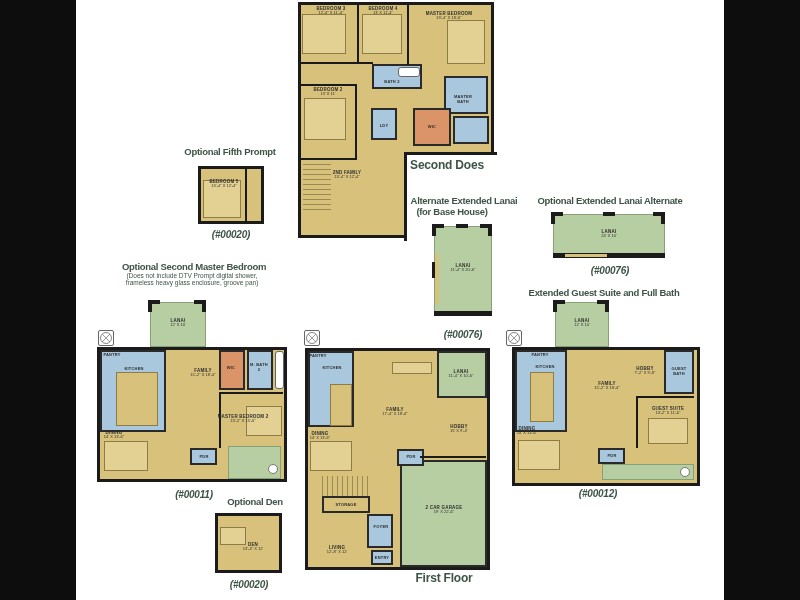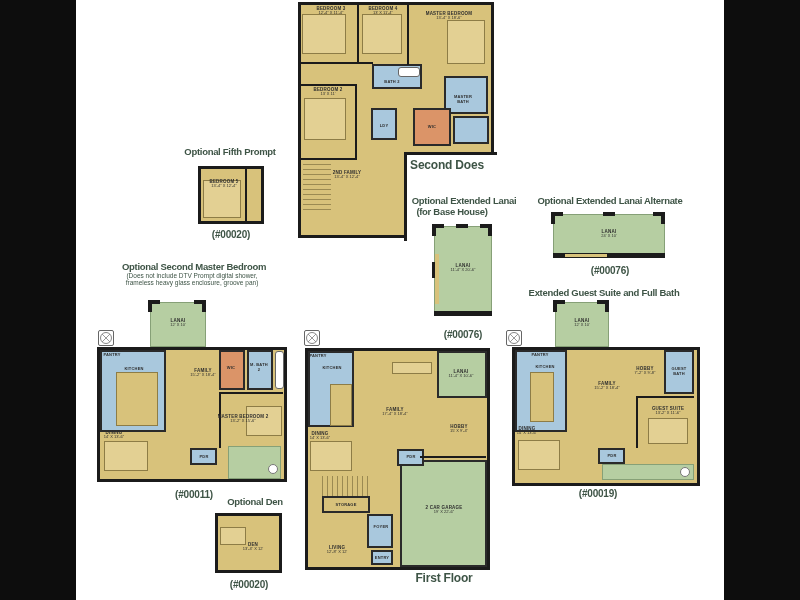--- a/index.html
+++ b/index.html
@@ -26,21 +26,21 @@
   .stairs-h{position:absolute;background:repeating-linear-gradient(180deg,#9b8a52 0 1px,transparent 1px 5px);}
   .stairs-v{position:absolute;background:repeating-linear-gradient(90deg,#9b8a52 0 1px,transparent 1px 5px);}
   .rl{position:absolute;transform:translate(-50%,-50%);text-align:center;line-height:1.2;color:#2e2e2e;white-space:nowrap;}
   .rl .nm{font-size:4.5px;font-weight:700;letter-spacing:.2px;}
   .rl .dm{font-size:4px;}
   .rl.xs .nm{font-size:4px;}
   .hd{position:absolute;transform:translateX(-50%);color:var(--heading,#3e5446);font-weight:700;
       font-size:9.5px;letter-spacing:-.3px;white-space:nowrap;}
   .hd.big{font-size:12px;letter-spacing:-.2px;}
   .note{position:absolute;transform:translateX(-50%);color:var(--heading,#3e5446);font-size:6.5px;white-space:nowrap;}
-  .code{position:absolute;transform:translateX(-50%);color:var(--heading,#3e5446);font-weight:700;font-size:10px;letter-spacing:-.2px;white-space:nowrap;}
+  .code{position:absolute;transform:translateX(-50%);color:var(--heading,#3e5446);font-weight:700;font-size:10px;letter-spacing:-.2px;white-space:nowrap;font-style:italic;}
   .compass{position:absolute;width:16px;height:16px;background:#fff;border:1px solid #666;border-radius:2px;box-sizing:border-box;}
   .compass .x{position:absolute;inset:1px;border:1px solid #888;border-radius:50%;
     background:linear-gradient(45deg,transparent 46%,#999 46%,#999 54%,transparent 54%),
                linear-gradient(-45deg,transparent 46%,#999 46%,#999 54%,transparent 54%);}
 </style>
 </head>
 <body>
 
 <div class="stage">
   <div class="paper"></div>
@@ -101,21 +101,21 @@
   <div class="hd" style="left:230px;top:146px">Optional Fifth Prompt</div>
   <div class="plan" style="left:198px;top:166px;width:60px;height:52px"></div>
   <div class="wall" style="left:245px;top:169px;width:2px;height:52px"></div>
   <div class="furn" style="left:203px;top:180px;width:38px;height:38px"></div>
   <div class="rl" style="left:224px;top:184px">
     <div class="nm">BEDROOM 5</div>
     <div class="dm">13'-4" X 12'-4"</div>
   </div>
   <div class="code" style="left:231px;top:229px">(#00020)</div>
 
-  <div class="hd" style="left:464px;top:195px">Optional Extended Lanai</div>
+  <div class="hd" style="left:464px;top:195px">Alternate Extended Lanai</div>
   <div class="hd" style="left:452px;top:206px">(for Base House)</div>
   <div class="lanai" style="left:434px;top:226px;width:58px;height:90px"></div>
   <div class="bk tl" style="left:432px;top:224px"></div>
   <div class="bk tr" style="left:480px;top:224px"></div>
   <div class="bar" style="left:456px;top:224px;width:12px;height:4px"></div>
   <div class="bar" style="left:432px;top:262px;width:4px;height:16px"></div>
   <div class="abs" style="left:435px;top:254px;width:4px;height:50px;background:var(--floor,#d8c27b)"></div>
   <div class="bar" style="left:434px;top:311px;width:58px;height:5px"></div>
   <div class="rl" style="left:463px;top:268px">
     <div class="nm">LANAI</div>
@@ -294,21 +294,21 @@
     <div class="nm">DINING</div>
     <div class="dm">14' X 13'-6"</div>
   </div>
   <div class="rl" style="left:668px;top:411px">
     <div class="nm">GUEST SUITE</div>
     <div class="dm">13'-2" X 11'-6"</div>
   </div>
   <div class="rl xs" style="left:612px;top:456px">
     <div class="nm">PDR</div>
   </div>
-  <div class="code" style="left:598px;top:488px">(#00019)</div>
+  <div class="code" style="left:598px;top:488px">(#00012)</div>
 
   <div class="hd" style="left:255px;top:496px">Optional Den</div>
   <div class="plan" style="left:215px;top:513px;width:61px;height:54px"></div>
   <div class="furn" style="left:220px;top:527px;width:26px;height:18px"></div>
   <div class="rl" style="left:253px;top:547px">
     <div class="nm">DEN</div>
     <div class="dm">13'-4" X 12'</div>
   </div>
   <div class="code" style="left:249px;top:579px">(#00020)</div>
 </div>

